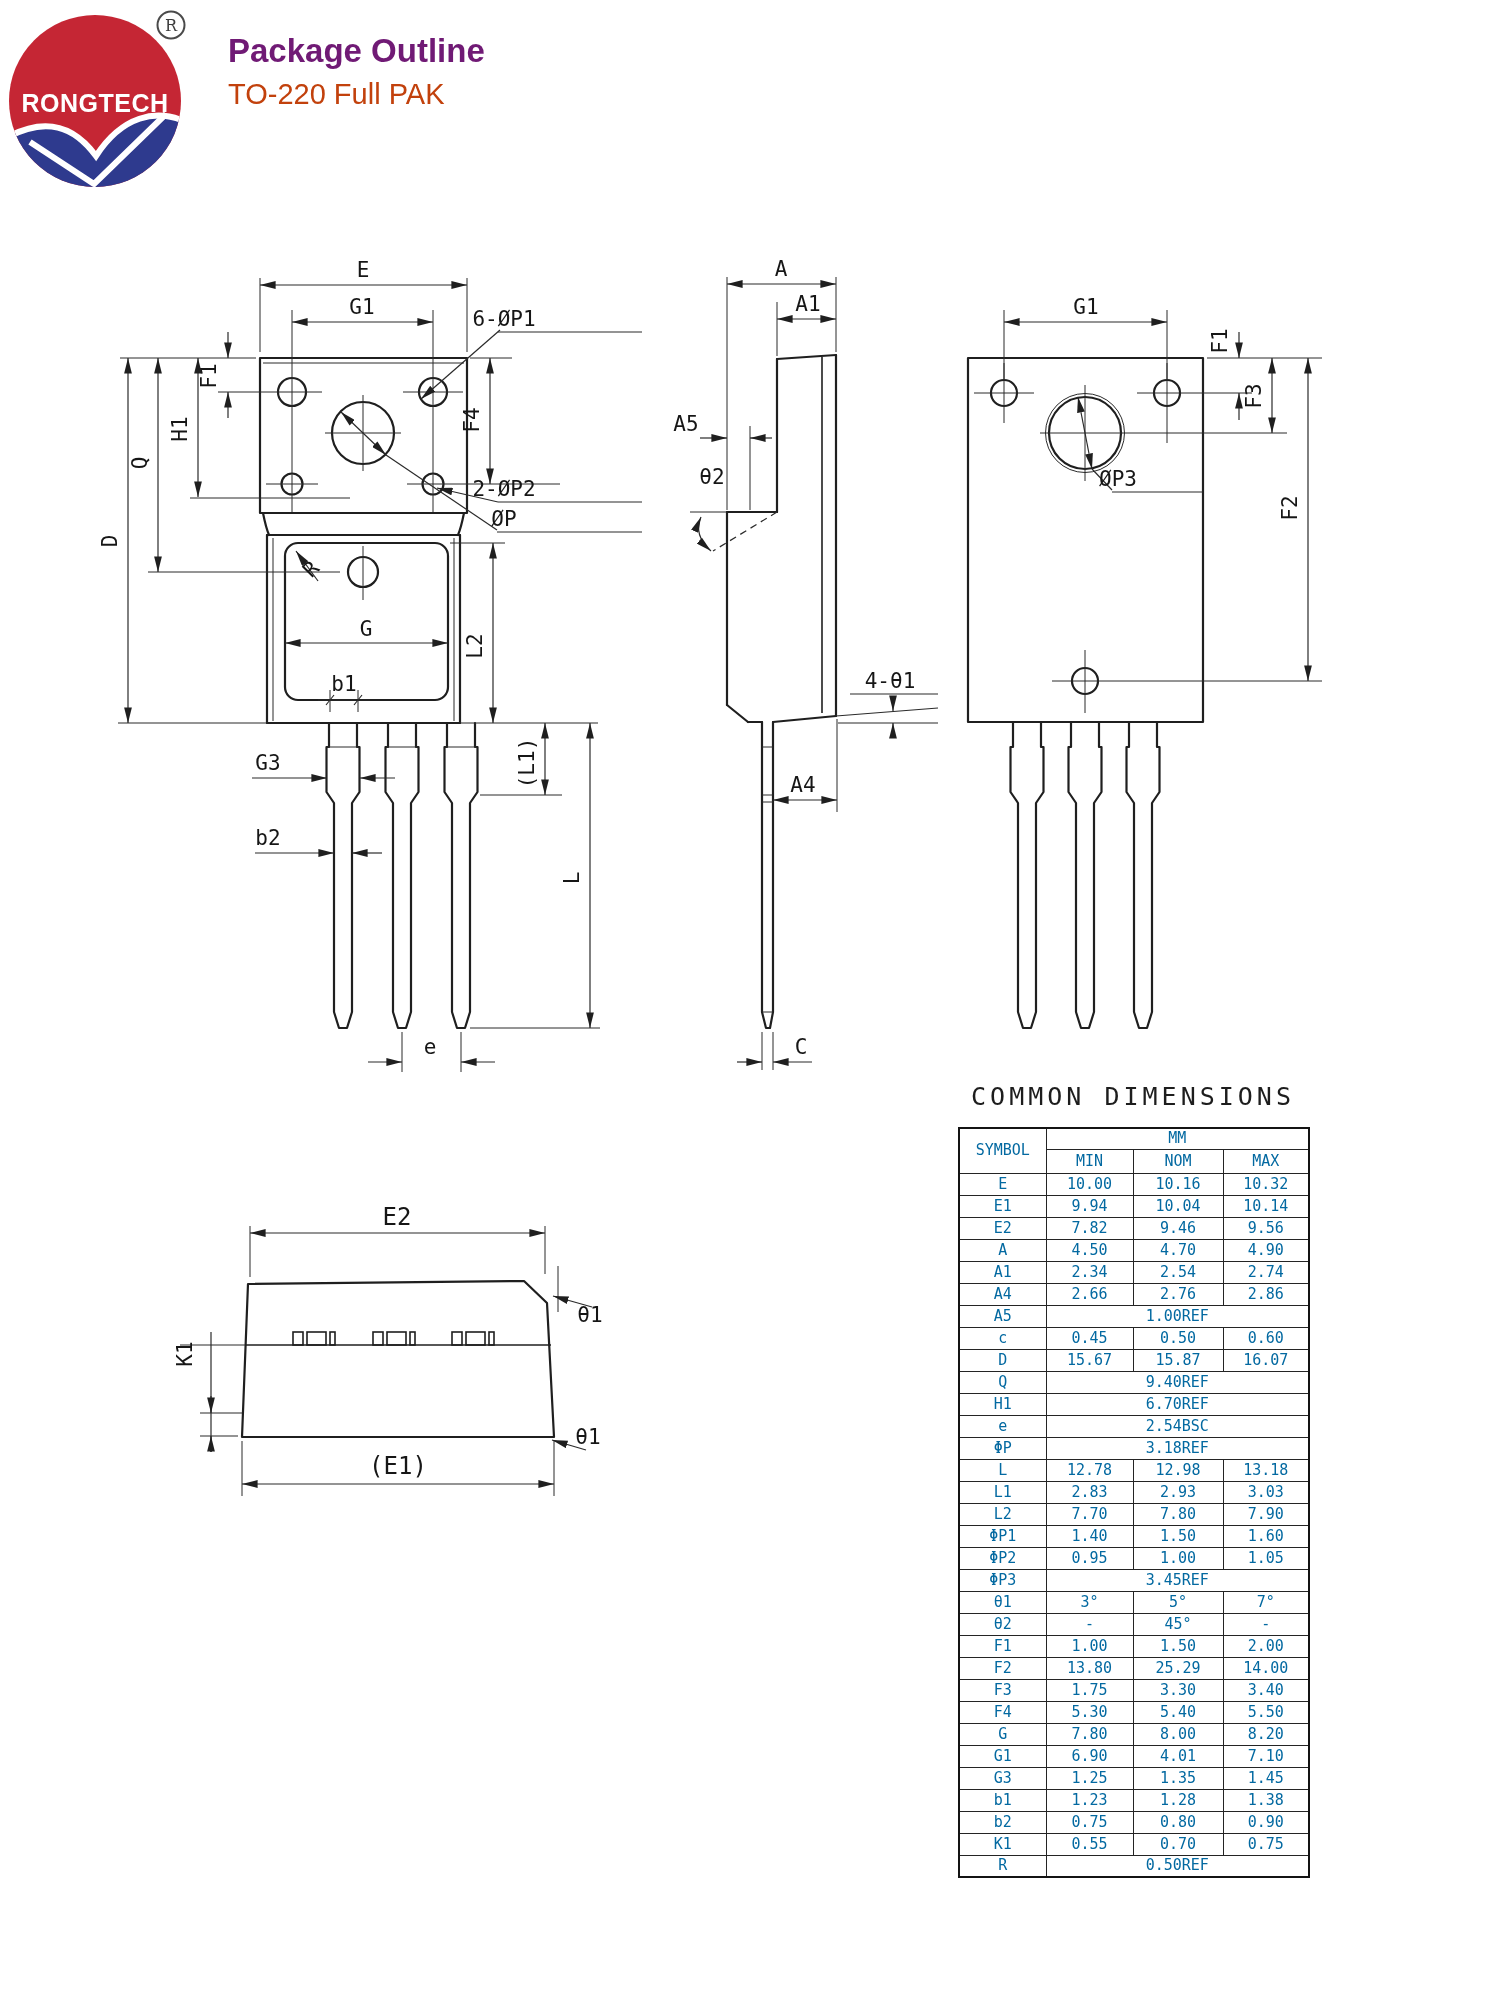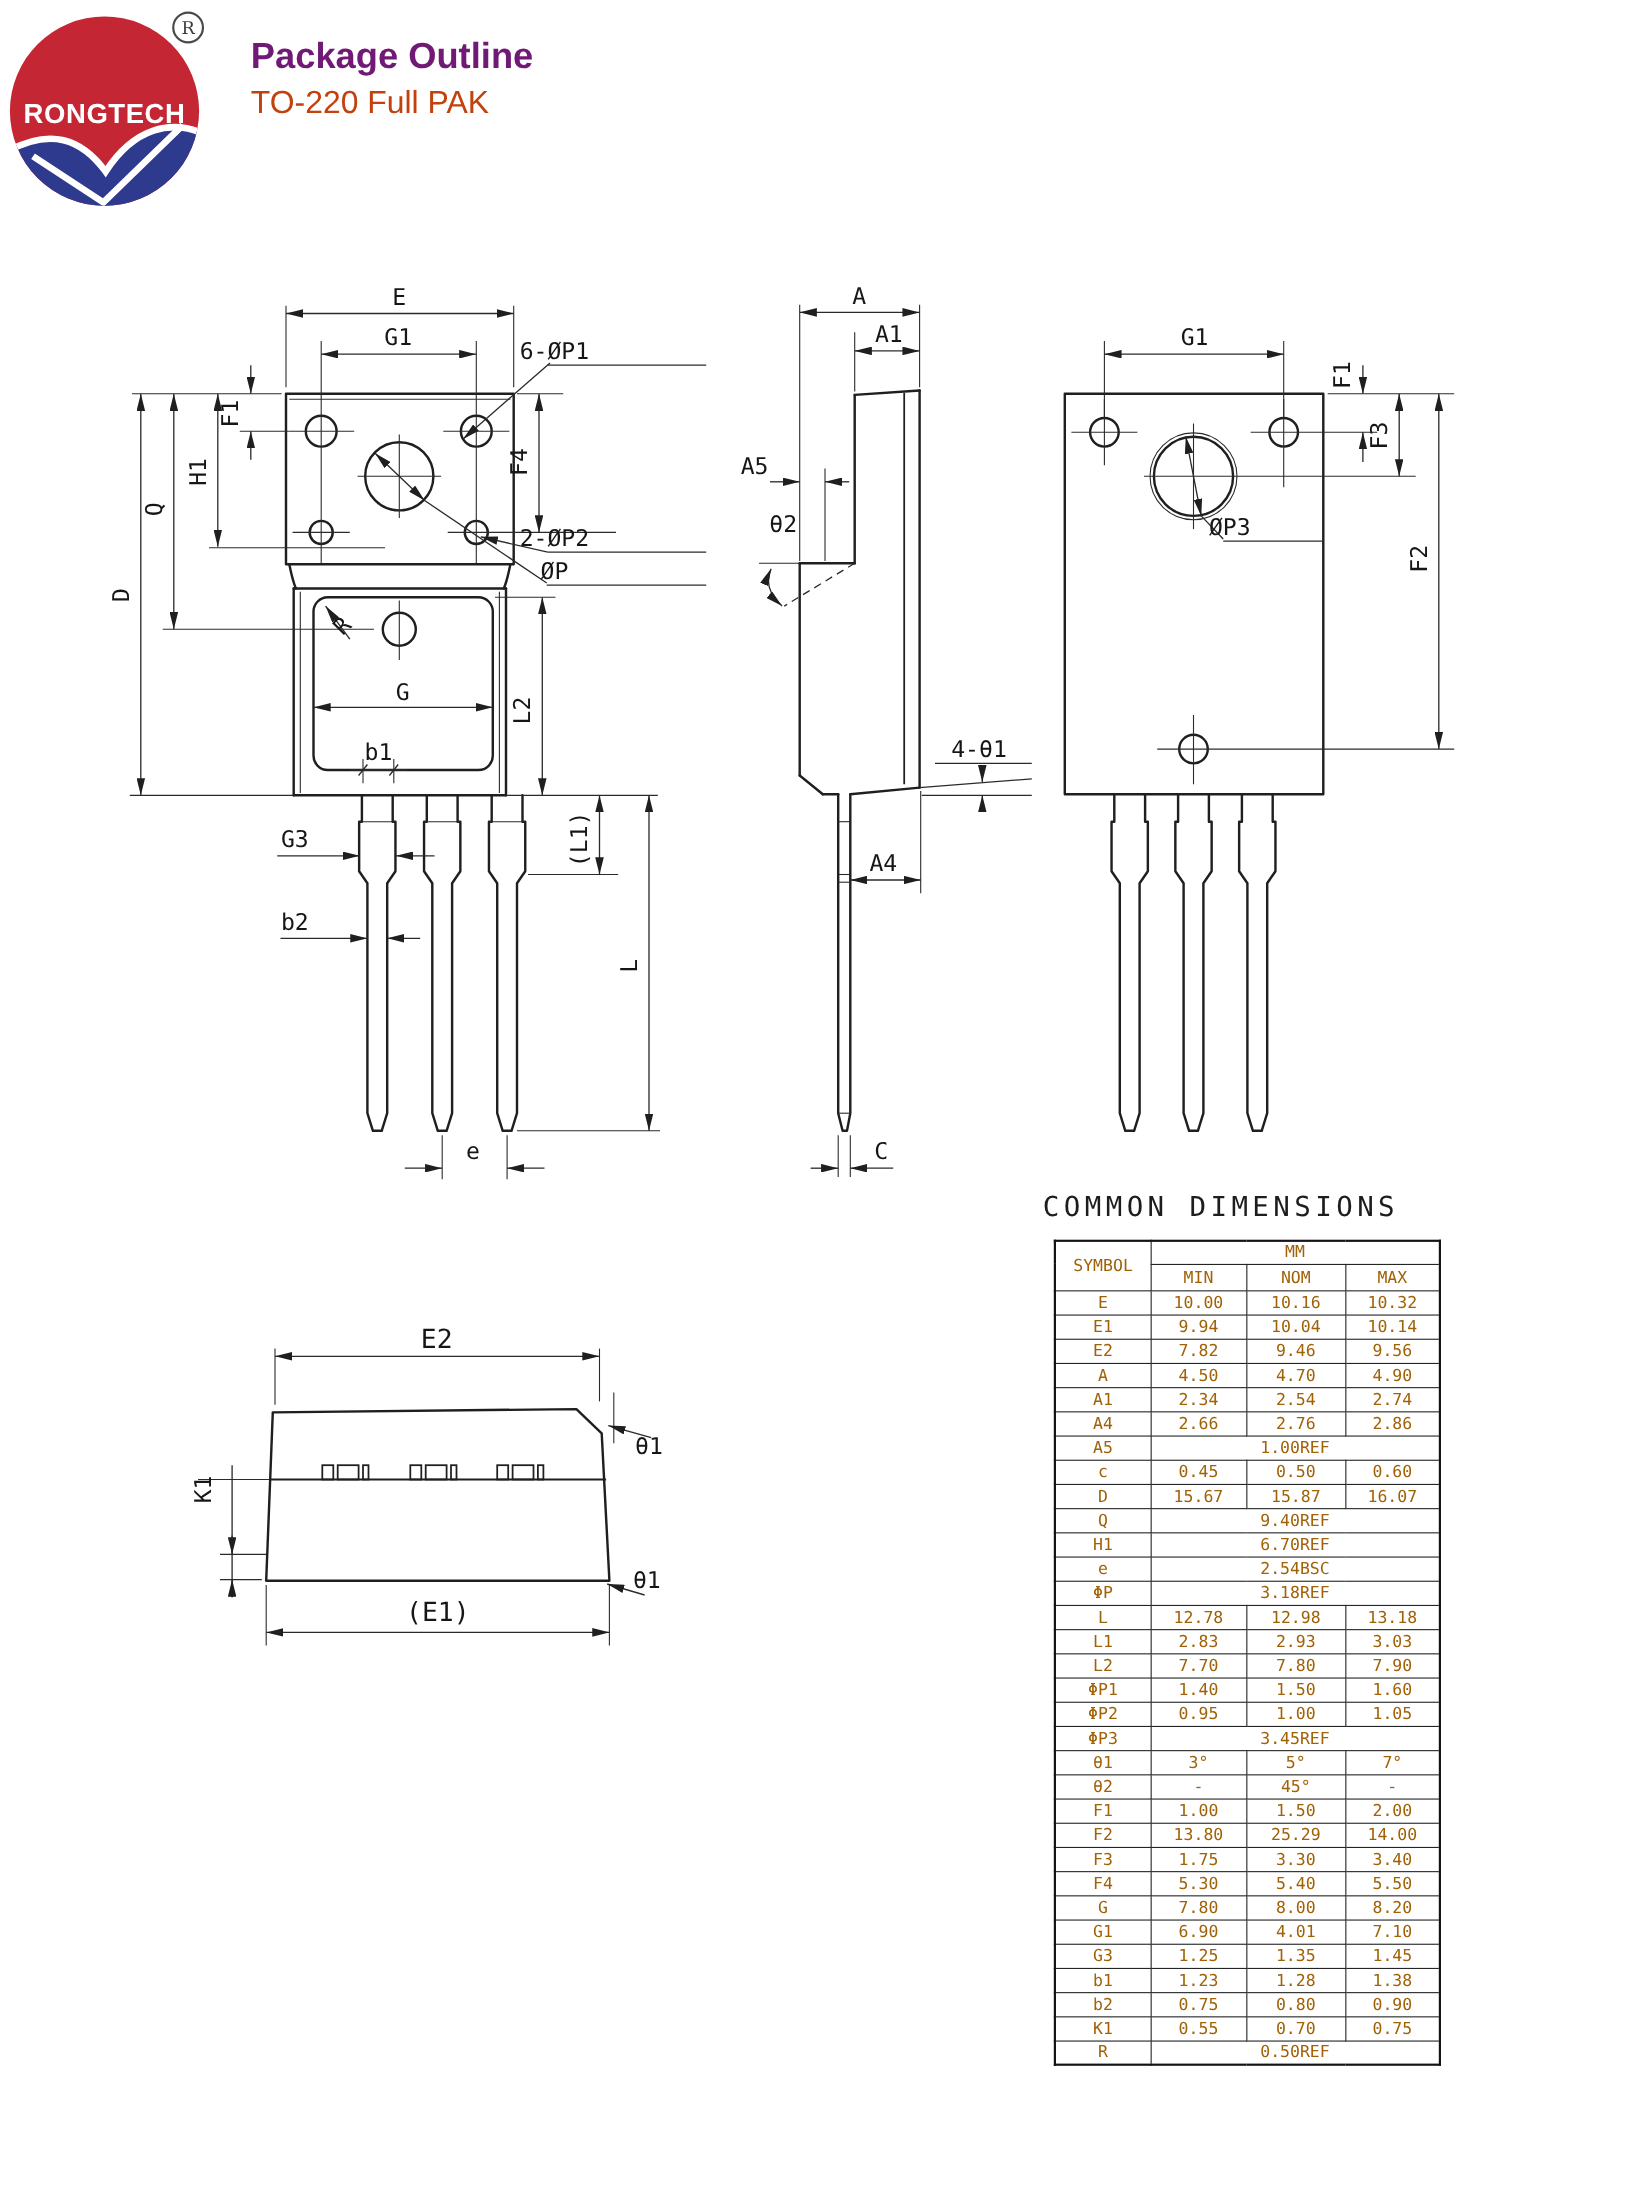--- a/index.html
+++ b/index.html
@@ -12,24 +12,24 @@
   
   .o{fill:none;stroke:#1f1f1f;stroke-width:2.2;stroke-linejoin:round;stroke-linecap:round;}
   .m{fill:none;stroke:#1f1f1f;stroke-width:1.6;}
   .c{fill:none;stroke:#2b2b2b;stroke-width:1;}
   .d{fill:none;stroke:#2b2b2b;stroke-width:1.2;}
   .dash{stroke-dasharray:7 5;}
   text.t{fill:#161616;font-family:"DejaVu Sans Mono",monospace;font-size:21px;
          text-anchor:middle;stroke:none;}
   text.t2{font-size:24px;}
   
-  .dims-title{position:absolute;left:948px;top:1082px;width:370px;text-align:left;
+  .dims-title{position:absolute;left:948px;top:1082px;width:370px;text-align:center;
       font-family:"DejaVu Sans Mono",monospace;font-size:25px;letter-spacing:4px;color:#1d1d1d;white-space:nowrap;}
   .dims-table{position:absolute;left:958px;top:1127px;width:350px;border-collapse:collapse;
-      table-layout:fixed;font-family:"DejaVu Sans Mono",monospace;font-size:15px;color:#a16207;
+      table-layout:fixed;font-family:"DejaVu Sans Mono",monospace;font-size:15px;color:#0369a1;
       border:2px solid #141414;}
   .dims-table th,.dims-table td{border:1px solid #242424;text-align:center;padding:0;
       font-weight:400;line-height:1;white-space:nowrap;overflow:hidden;}
   .dims-table thead tr.r1{height:21px;}
   .dims-table thead tr.r2{height:24px;}
   .dims-table tbody tr{height:22px;}
 </style>
 </head>
 <body>
 

